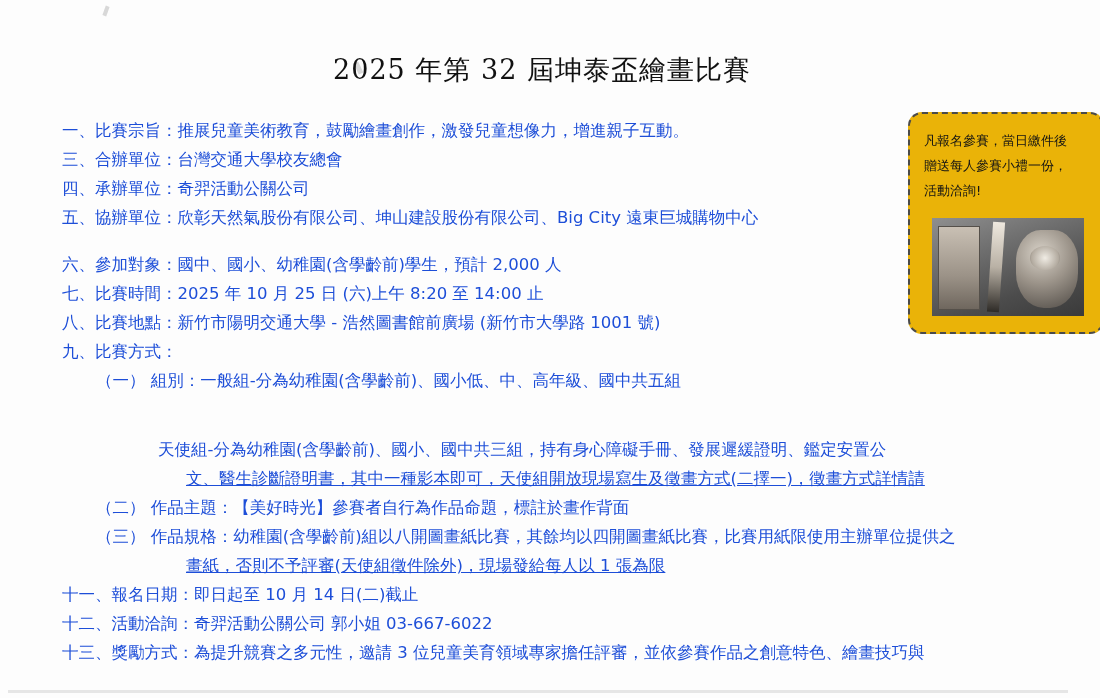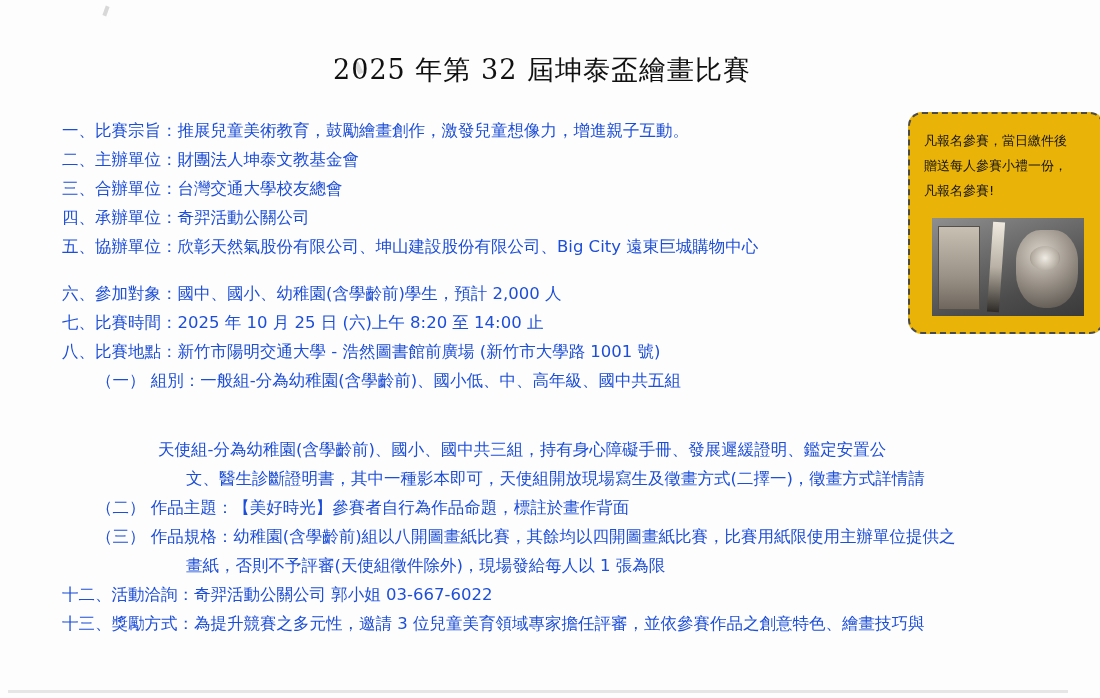--- a/index.html
+++ b/index.html
@@ -47,21 +47,21 @@
     font-size: 16.5px;
     line-height: 29px;
     white-space: pre;
     color: #1d4ed8;
   }
   .line.gap {
     margin-top: 18px;
   }
   .indent1 { padding-left: 34px; }
   .indent2 { padding-left: 96px; margin-top: 40px; }
-  .indent3 { padding-left: 124px; }
+  .indent3 { padding-left: 124px; text-decoration: underline; }
 
   
   .promo {
     position: absolute;
     top: 112px;
     left: 908px;
     width: 196px;
     height: 222px;
     border: 2px dashed #4a4a4a;
     border-radius: 14px;
@@ -128,42 +128,43 @@
 <div class="page">
 
   <div class="scan-mark" style="left:104px; top:6px; width:4px; height:10px; transform:rotate(20deg);"></div>
   <div class="scan-mark" style="left:356px; top:62px; width:5px; height:12px; transform:rotate(-25deg);"></div>
   <div class="scan-mark" style="left:8px; top:690px; width:1060px; height:3px; background:#e6e6e6;"></div>
 
   <div class="title">2025 年第 32 屆坤泰盃繪畫比賽</div>
 
   <div class="body-block">
     <div class="line">一、比賽宗旨：推展兒童美術教育，鼓勵繪畫創作，激發兒童想像力，增進親子互動。</div>
-    <div class="line">二、主辦單位：財團法人坤泰文教基金會</div>
     <div class="line">三、合辦單位：台灣交通大學校友總會</div>
     <div class="line">四、承辦單位：奇羿活動公關公司</div>
     <div class="line">五、協辦單位：欣彰天然氣股份有限公司、坤山建設股份有限公司、Big City 遠東巨城購物中心</div>
     <div class="line gap">六、參加對象：國中、國小、幼稚園(含學齡前)學生，預計 2,000 人</div>
     <div class="line">七、比賽時間：2025 年 10 月 25 日 (六)上午 8:20 至 14:00 止</div>
     <div class="line">八、比賽地點：新竹市陽明交通大學 - 浩然圖書館前廣場 (新竹市大學路 1001 號)</div>
+    <div class="line">九、比賽方式：</div>
     <div class="line indent1">（一） 組別：一般組-分為幼稚園(含學齡前)、國小低、中、高年級、國中共五組</div>
     <div class="line indent2">天使組-分為幼稚園(含學齡前)、國小、國中共三組，持有身心障礙手冊、發展遲緩證明、鑑定安置公</div>
     <div class="line indent3">文、醫生診斷證明書，其中一種影本即可，天使組開放現場寫生及徵畫方式(二擇一)，徵畫方式詳情請</div>
     <div class="line indent1">（二） 作品主題：【美好時光】參賽者自行為作品命題，標註於畫作背面</div>
     <div class="line indent1">（三） 作品規格：幼稚園(含學齡前)組以八開圖畫紙比賽，其餘均以四開圖畫紙比賽，比賽用紙限使用主辦單位提供之</div>
     <div class="line indent3">畫紙，否則不予評審(天使組徵件除外)，現場發給每人以 1 張為限</div>
+    <div class="line">十一、報名日期：即日起至 10 月 14 日(二)截止</div>
     <div class="line">十二、活動洽詢：奇羿活動公關公司 郭小姐 03-667-6022</div>
     <div class="line">十三、獎勵方式：為提升競賽之多元性，邀請 3 位兒童美育領域專家擔任評審，並依參賽作品之創意特色、繪畫技巧與</div>
 
   </div>
 
   <div class="promo">
     <div class="promo-line">凡報名參賽，當日繳件後</div>
     <div class="promo-line">贈送每人參賽小禮一份，</div>
-    <div class="promo-line">凡報名參賽!</div>
+    <div class="promo-line">活動洽詢!</div>
     <div class="promo-img">
       <div class="poster"></div>
       <div class="brush"></div>
       <div class="animal"></div>
     </div>
   </div>
 
 </div>
 
 </body></html>

